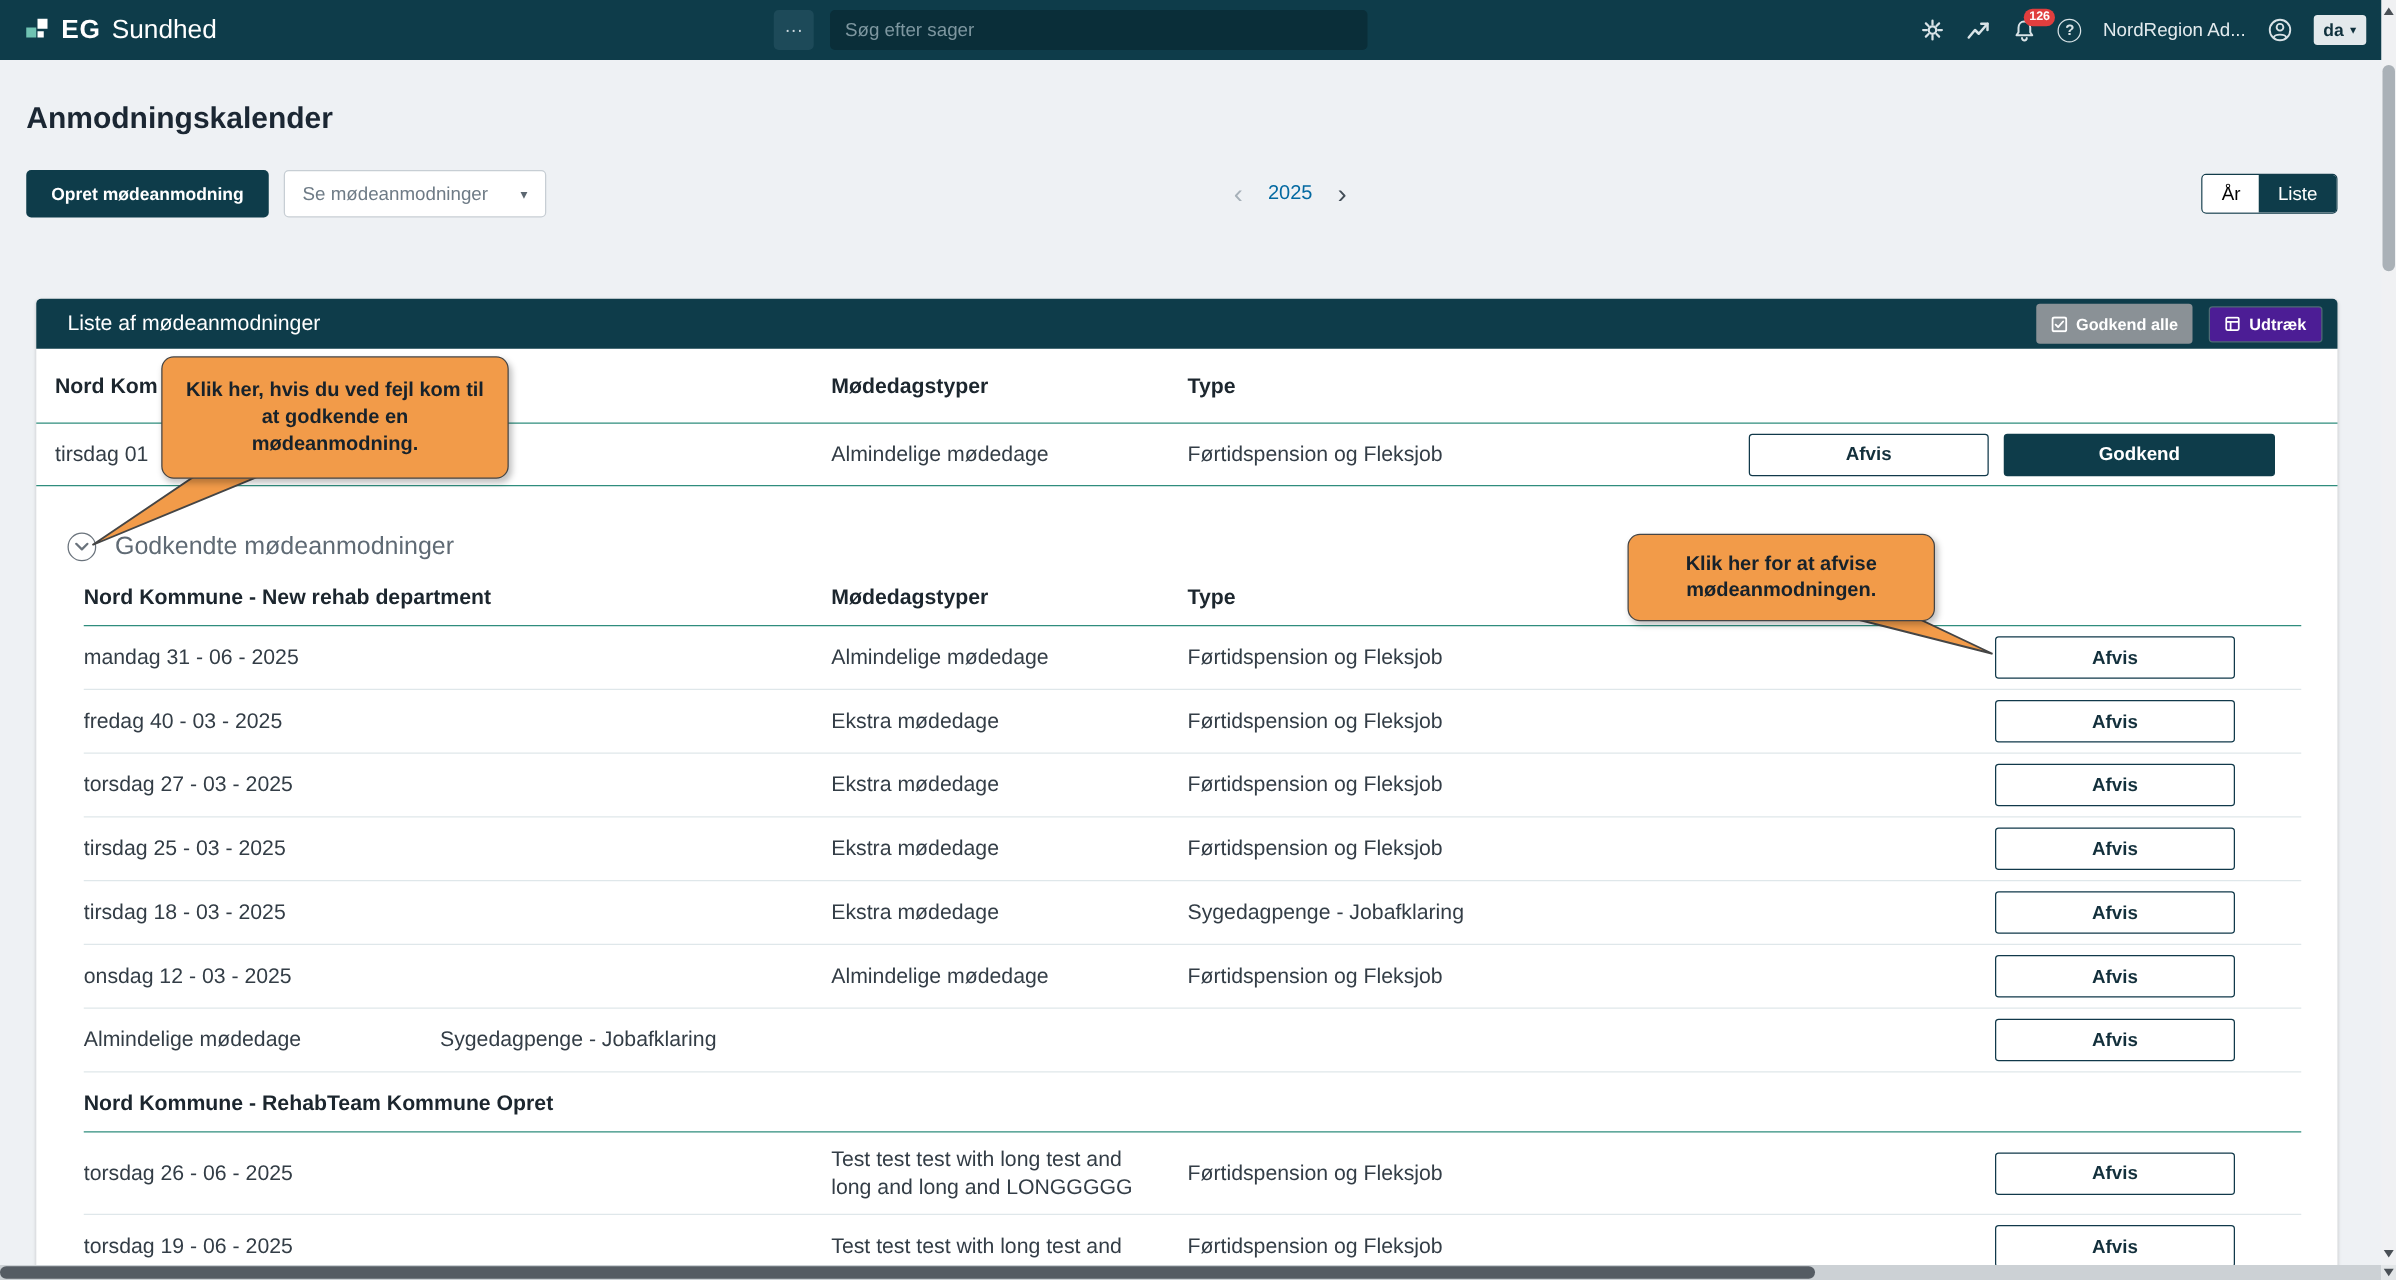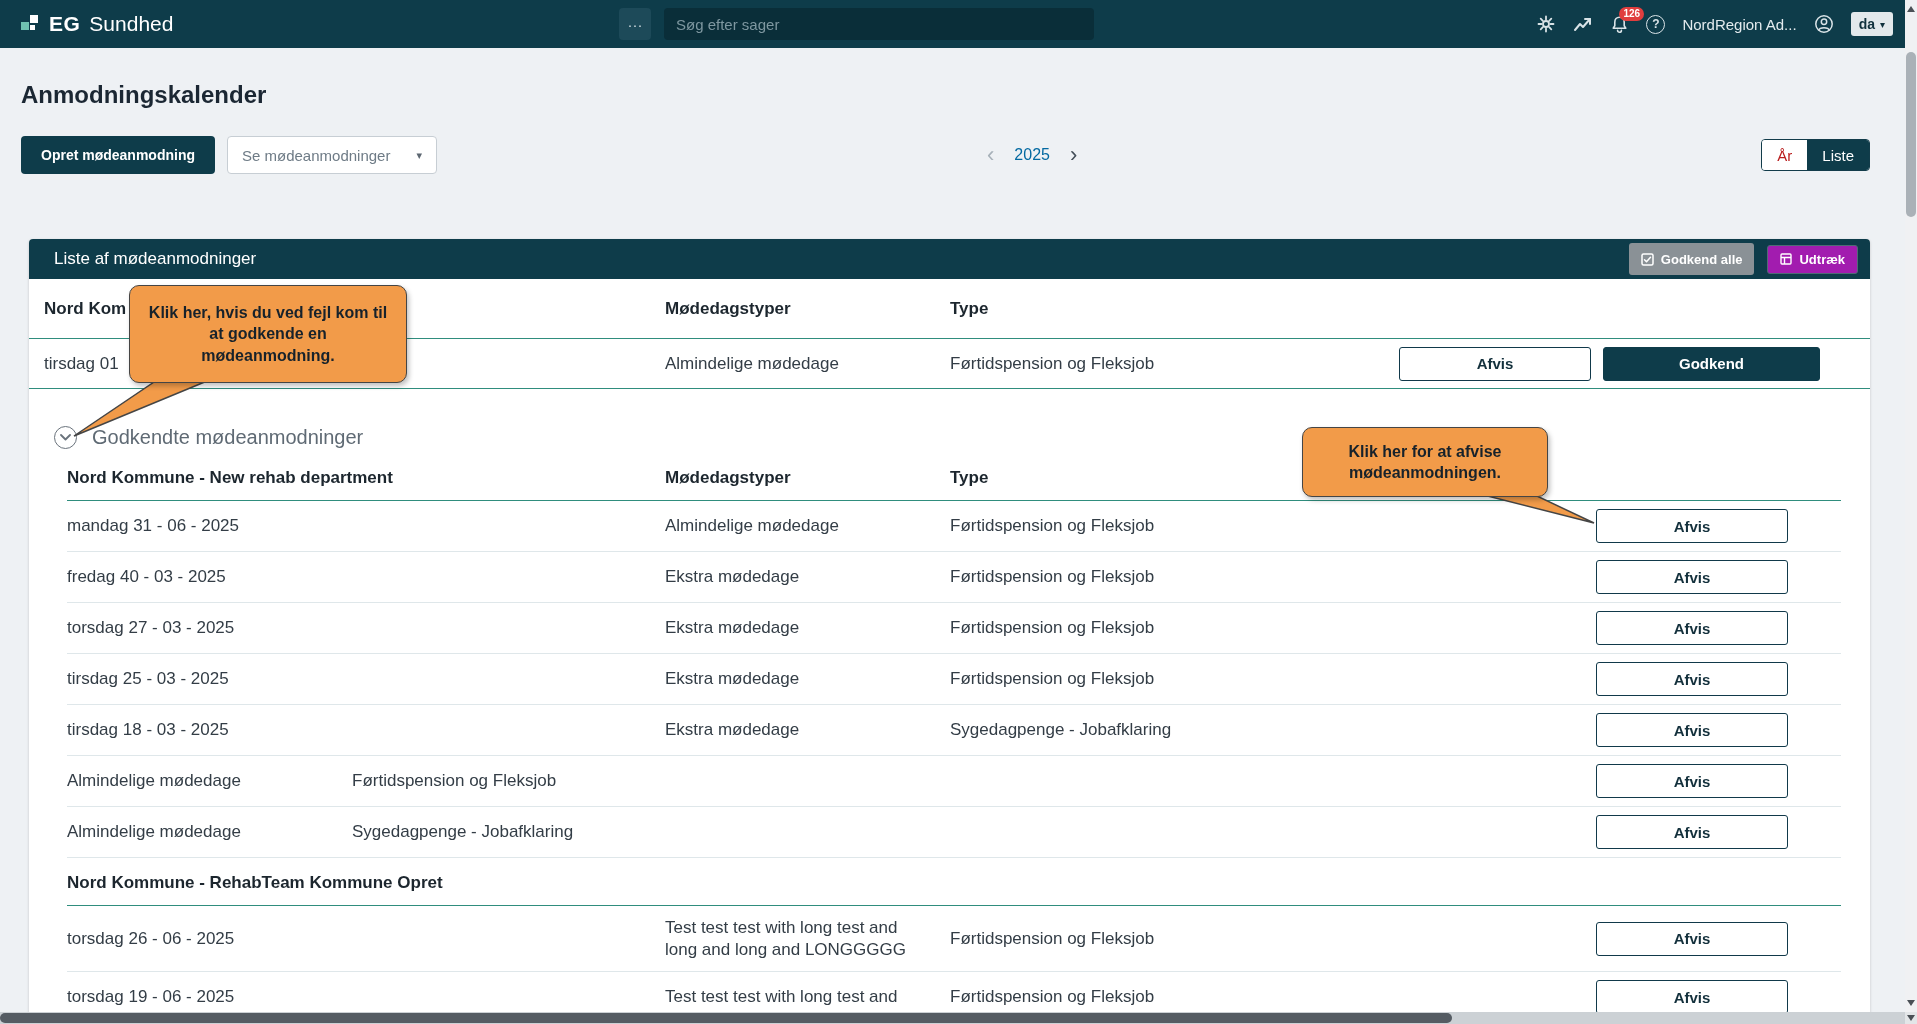--- a/index.html
+++ b/index.html
@@ -33,30 +33,30 @@
   .toolbar-left { display:flex; gap:12px; height:38px; }
   .btn-primary { background:#0e3c4a; color:#fff; border:none; border-radius:4px; font-weight:bold; font-size:14px; padding:0 20px; height:38px; cursor:pointer; font-family:inherit; }
   .dropdown { display:flex; align-items:center; gap:26px; background:#fff; border:1px solid #c7ced4; border-radius:4px; color:#6e7b86; font-size:15px; padding:0 14px; height:38px; cursor:pointer; font-family:inherit; }
   .dropdown .caret { font-size:11px; color:#5c6771; }
   .yearnav { position:absolute; left:966px; top:0; height:38px; display:flex; align-items:center; gap:20px; }
   .nav-arrow { background:none; border:none; font-size:22px; cursor:pointer; line-height:1; font-family:inherit; }
   .nav-arrow.prev { color:#a7b1b9; }
   .nav-arrow.next { color:#434e58; }
   .year-label { font-size:16px; color:#0369a1; }
   .segmented { position:absolute; right:0; top:3px; display:flex; height:32px; border:1px solid #123c4a; border-radius:4px; overflow:hidden; }
-  .seg { display:flex; align-items:center; padding:0 15px; font-size:15px; border:none; cursor:pointer; background:#fff; color:#b91c1c; font-family:inherit; }
+  .seg { display:flex; align-items:center; padding:0 15px; font-size:15px; border:none; cursor:pointer; background:#fff; color:#000000; font-family:inherit; }
   .seg.active { background:#0e3c4a; color:#fff; }
   
   .panel { margin:65px 47px 0 29px; background:#fff; border-radius:4px; box-shadow:0 1px 3px rgba(0,0,0,.18); min-height:820px; }
   .panel-header { height:40px; background:#0e3c4a; border-radius:4px 4px 0 0; display:flex; align-items:center; padding:0 12px 0 25px; }
   .panel-title { color:#fff; font-size:17px; }
   .panel-actions { margin-left:auto; display:flex; align-items:center; gap:13px; }
   .ph-btn { display:flex; align-items:center; gap:7px; border-radius:3px; color:#fff; font-size:13px; font-weight:bold; cursor:pointer; font-family:inherit; border:none; }
   .ph-btn.gray { background:#8a9196; height:32px; padding:0 12px; }
-  .ph-btn.dark { background:#a21caf; border:1px solid #4f6b76; height:29px; padding:0 12px; }
+  .ph-btn.dark { background:#4c1d95; border:1px solid #4f6b76; height:29px; padding:0 12px; }
   
   .cell { font-size:17px; color:#333d46; padding-right:18px; line-height:1.25; }
   .bold { font-weight:bold; color:#1c262e; }
   .c2 { width:285px; }
   .c3 { flex:1 1 auto; }
   .t1head { display:flex; align-items:center; height:60px; padding:0 50px 0 15px; border-bottom:1px solid #2f8d7d; }
   .t1head .c1 { width:621px; }
   .t1row { display:flex; align-items:center; min-height:50px; padding:0 50px 0 15px; border-bottom:1px solid #2f8d7d; }
   .t1row .c1 { width:621px; }
   .actions { margin-left:auto; display:flex; gap:12px; align-items:center; }
@@ -255,20 +255,21 @@
         </div>
         <div class="secrow">
           <div class="cell c1">tirsdag 18 - 03 - 2025</div>
           <div class="cell c2">Ekstra mødedage</div>
           <div class="cell c3">Sygedagpenge - Jobafklaring</div>
           <div class="actions sec-actions">
             <button class="btn outline">Afvis</button>
           </div>
         </div>
         <div class="secrow">
+          <div class="cell c1">onsdag 12 - 03 - 2025</div>
           <div class="cell c2">Almindelige mødedage</div>
           <div class="cell c3">Førtidspension og Fleksjob</div>
           <div class="actions sec-actions">
             <button class="btn outline">Afvis</button>
           </div>
         </div>
         <div class="secrow">
           <div class="cell c2">Almindelige mødedage</div>
           <div class="cell c3">Sygedagpenge - Jobafklaring</div>
           <div class="actions sec-actions">

